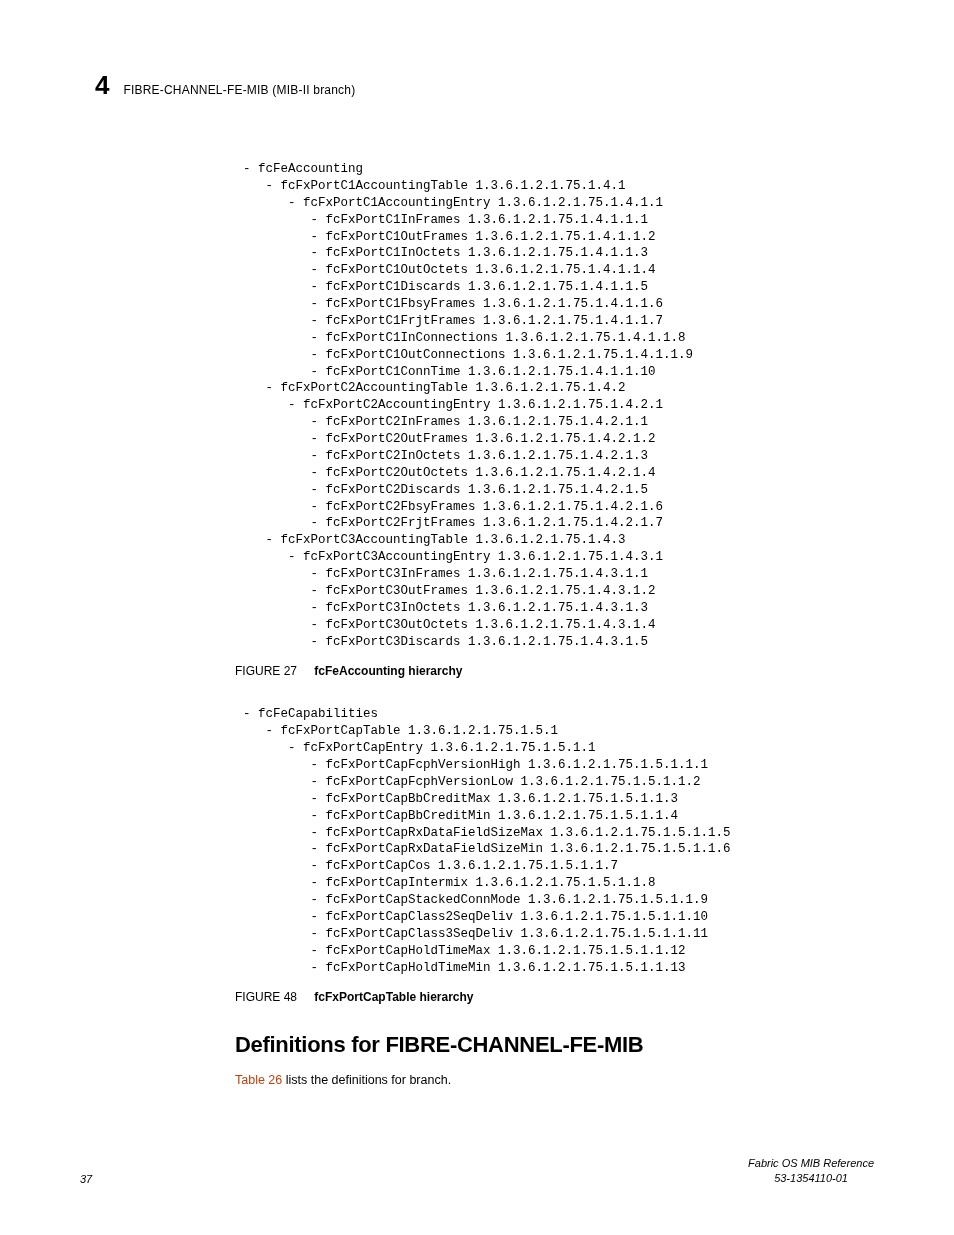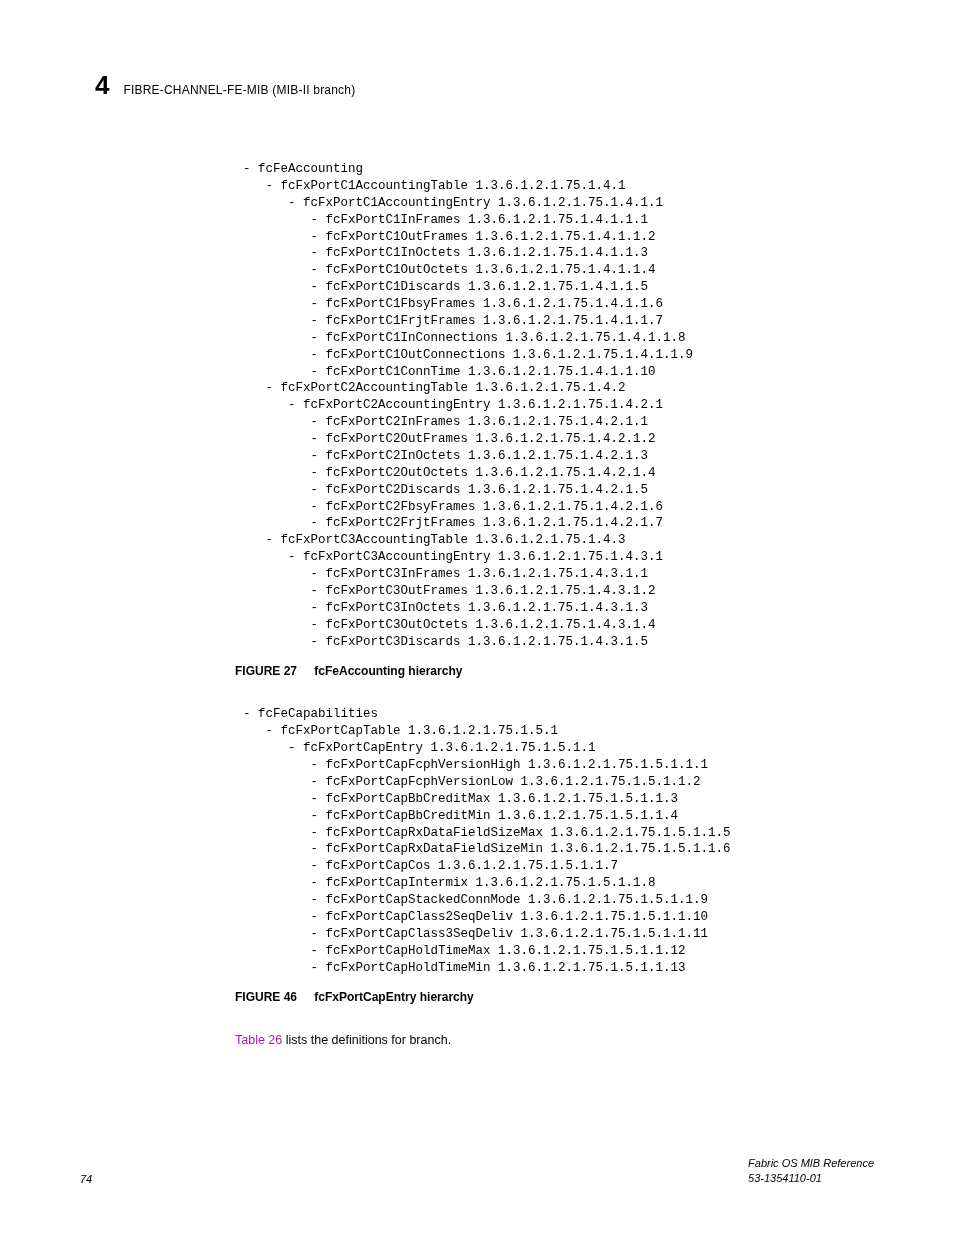--- a/index.html
+++ b/index.html
@@ -42,61 +42,61 @@
     line-height: 1.35;
     white-space: pre;
     margin: 8px;
   }
   .figure-caption {
     font-family: Arial, Helvetica, sans-serif;
     font-size: 12px;
     margin: 14px 0 28px 0;
   }
   .figure-caption .fig-label {
-    font-weight: 700;
+    font-weight: 400;
     text-align: right;
   }
   .figure-caption .fig-title {
     font-weight: 700;
     margin-left: 14px;
     margin-top: 39px;
   }
   .section-heading {
     font-family: Arial, Helvetica, sans-serif;
     font-size: 22px;
     font-weight: 700;
     margin: 24px 0 14px 0;
     letter-spacing: -0.3px;
   }
   .body-text {
     font-family: Arial, Helvetica, sans-serif;
     font-size: 12.5px;
     line-height: 1.4;
   }
   .link {
-    color: #a21caf;
+    color: #c2410c;
   }
   .footer {
     position: absolute;
     left: 80px;
     right: 80px;
     bottom: 50px;
     display: flex;
     justify-content: space-between;
     align-items: flex-end;
     font-family: Arial, Helvetica, sans-serif;
     font-size: 11px;
     font-style: italic;
   }
   .footer-page {
     font-style: italic;
     font-weight: 400;
   }
   .footer-right {
-    text-align: left;
+    text-align: center;
     line-height: 1.3;
   }
 </style>
 </head>
 <body>
 
 <div class="page">
 
   <div class="header-row">
     <div class="chapter-number">4</div>
@@ -151,32 +151,33 @@
          - fcFxPortCapRxDataFieldSizeMin 1.3.6.1.2.1.75.1.5.1.1.6
          - fcFxPortCapCos 1.3.6.1.2.1.75.1.5.1.1.7
          - fcFxPortCapIntermix 1.3.6.1.2.1.75.1.5.1.1.8
          - fcFxPortCapStackedConnMode 1.3.6.1.2.1.75.1.5.1.1.9
          - fcFxPortCapClass2SeqDeliv 1.3.6.1.2.1.75.1.5.1.1.10
          - fcFxPortCapClass3SeqDeliv 1.3.6.1.2.1.75.1.5.1.1.11
          - fcFxPortCapHoldTimeMax 1.3.6.1.2.1.75.1.5.1.1.12
          - fcFxPortCapHoldTimeMin 1.3.6.1.2.1.75.1.5.1.1.13</pre>
 
     <div class="figure-caption">
-      <span class="fig-label">FIGURE 46</span>
-      <span class="fig-title">fcFxPortCapEntry hierarchy</span>
+      <span class="fig-label">FIGURE 48</span>
+      <span class="fig-title">fcFxPortCapTable hierarchy</span>
     </div>
 
+    <div class="section-heading">Definitions for FIBRE-CHANNEL-FE-MIB</div>
 
     <div class="body-text">
       <span class="link">Table 26</span><span> lists the definitions for branch.</span>
     </div>
 
   </div>
 
   <div class="footer">
-    <div class="footer-page">74</div>
+    <div class="footer-page">37</div>
     <div class="footer-right">
       <div>Fabric OS MIB Reference</div>
       <div>53-1354110-01</div>
     </div>
   </div>
 
 </div>
 
 </body></html>

